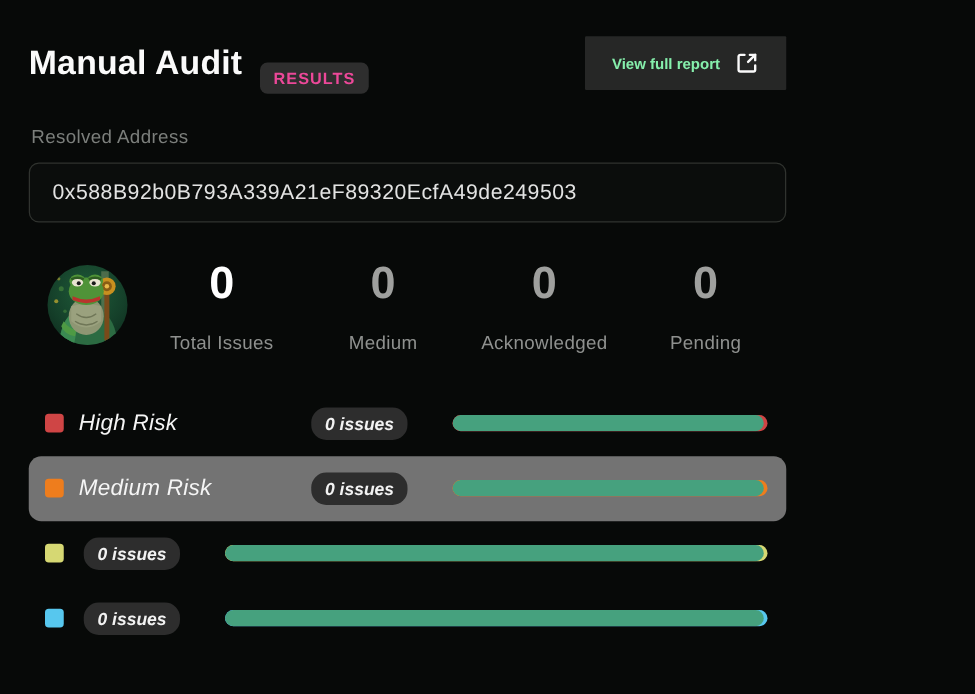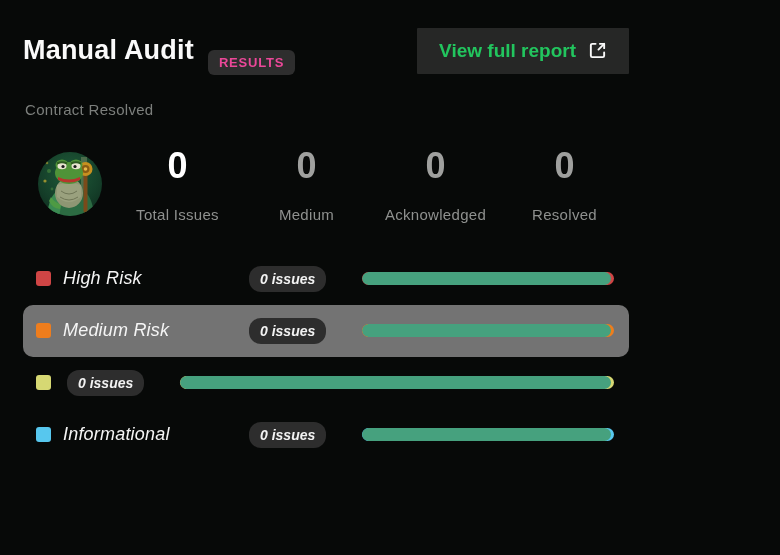--- a/index.html
+++ b/index.html
@@ -15,22 +15,22 @@
   
   .header { display:flex; align-items:center; justify-content:space-between; margin-top:6px; }
   .title-group { display:flex; align-items:center; gap:14px; }
   .page-title { font-size:27px; font-weight:bold; letter-spacing:0.2px; color:#fafafa; }
   .results-badge {
     background:#2e2e2e; color:#ec4899; font-size:13px; font-weight:bold;
     letter-spacing:0.8px; padding:5px 11px; border-radius:6px;margin-top:24px;
   }
   .report-btn {
     display:flex; align-items:center; gap:12px;
-    background:#262726; border:none; color:#22c55e;
-    font-family:inherit; font-size:19px; font-weight:bold;
+    background:#262726; border:none; color:#86efac;
+    font-family:inherit; font-size:12px; font-weight:bold;
     padding:12px 22px; border-radius:1px; cursor:pointer;
   }
   .report-btn svg { display:block; }
 
   
   .field-label { display:block; margin:26px 2px 12px; font-size:15px; color:#7c7f7c; letter-spacing:0.3px; }
   .address-input {
     width:100%; height:48px;
     background:#0b0d0c; border:1px solid #30332f; border-radius:8px;
     color:#e3e3e3; font-family:inherit; font-size:17px; letter-spacing:0.4px;
@@ -80,21 +80,22 @@
       <span>
         <svg width="19" height="19" viewBox="0 0 20 20" fill="none" stroke="#fafafa" stroke-width="2" stroke-linecap="round" stroke-linejoin="round">
           <path d="M8 3 H4.5 A1.5 1.5 0 0 0 3 4.5 V15.5 A1.5 1.5 0 0 0 4.5 17 H15.5 A1.5 1.5 0 0 0 17 15.5 V12"></path>
           <path d="M11 9 L17 3"></path>
           <path d="M12.5 3 H17 V7.5"></path>
         </svg>
       </span>
     </button>
   </header>
 
-  <label class="field-label">Contract Resolved</label>
+  <label class="field-label">Resolved Address</label>
+  <input class="address-input" type="text" value="0x588B92b0B793A339A21eF89320EcfA49de249503" style="">
 
   <section class="stats">
     <div class="avatar">
       <svg width="66" height="66" viewBox="0 0 66 66">
         <defs>
           <radialGradient id="bgGrad" cx="50%" cy="35%" r="75%">
             <stop offset="0%" stop-color="#1f5c39"></stop>
             <stop offset="60%" stop-color="#15402a"></stop>
             <stop offset="100%" stop-color="#0d2a1c"></stop>
           </radialGradient>
@@ -150,21 +151,21 @@
       <div class="stat">
         <div class="stat-value">0</div>
         <div class="stat-label">Medium</div>
       </div>
       <div class="stat">
         <div class="stat-value">0</div>
         <div class="stat-label">Acknowledged</div>
       </div>
       <div class="stat">
         <div class="stat-value">0</div>
-        <div class="stat-label">Resolved</div>
+        <div class="stat-label">Pending</div>
       </div>
     </div>
   </section>
 
   <section class="risks">
 
     <div class="risk-row">
       <span class="swatch" style="background: rgb(207, 69, 69);"></span>
       <span class="risk-label">High Risk</span>
       <span class="issues-badge">0 issues</span>
@@ -185,21 +186,20 @@
     <div class="risk-row">
       <span class="swatch" style="background: rgb(214, 216, 115);"></span>
       <span class="issues-badge">0 issues</span>
       <div class="bar" style="background: rgb(214, 216, 115);">
         <div class="bar-fill" style="background: rgb(70, 161, 126);"></div>
       </div>
     </div>
 
     <div class="risk-row">
       <span class="swatch" style="background: rgb(87, 199, 238);"></span>
-      <span class="risk-label">Informational</span>
       <span class="issues-badge">0 issues</span>
       <div class="bar" style="background: rgb(87, 199, 238);">
         <div class="bar-fill" style="background: rgb(70, 161, 126);"></div>
       </div>
     </div>
 
   </section>
 </div>
 
 </body></html>

